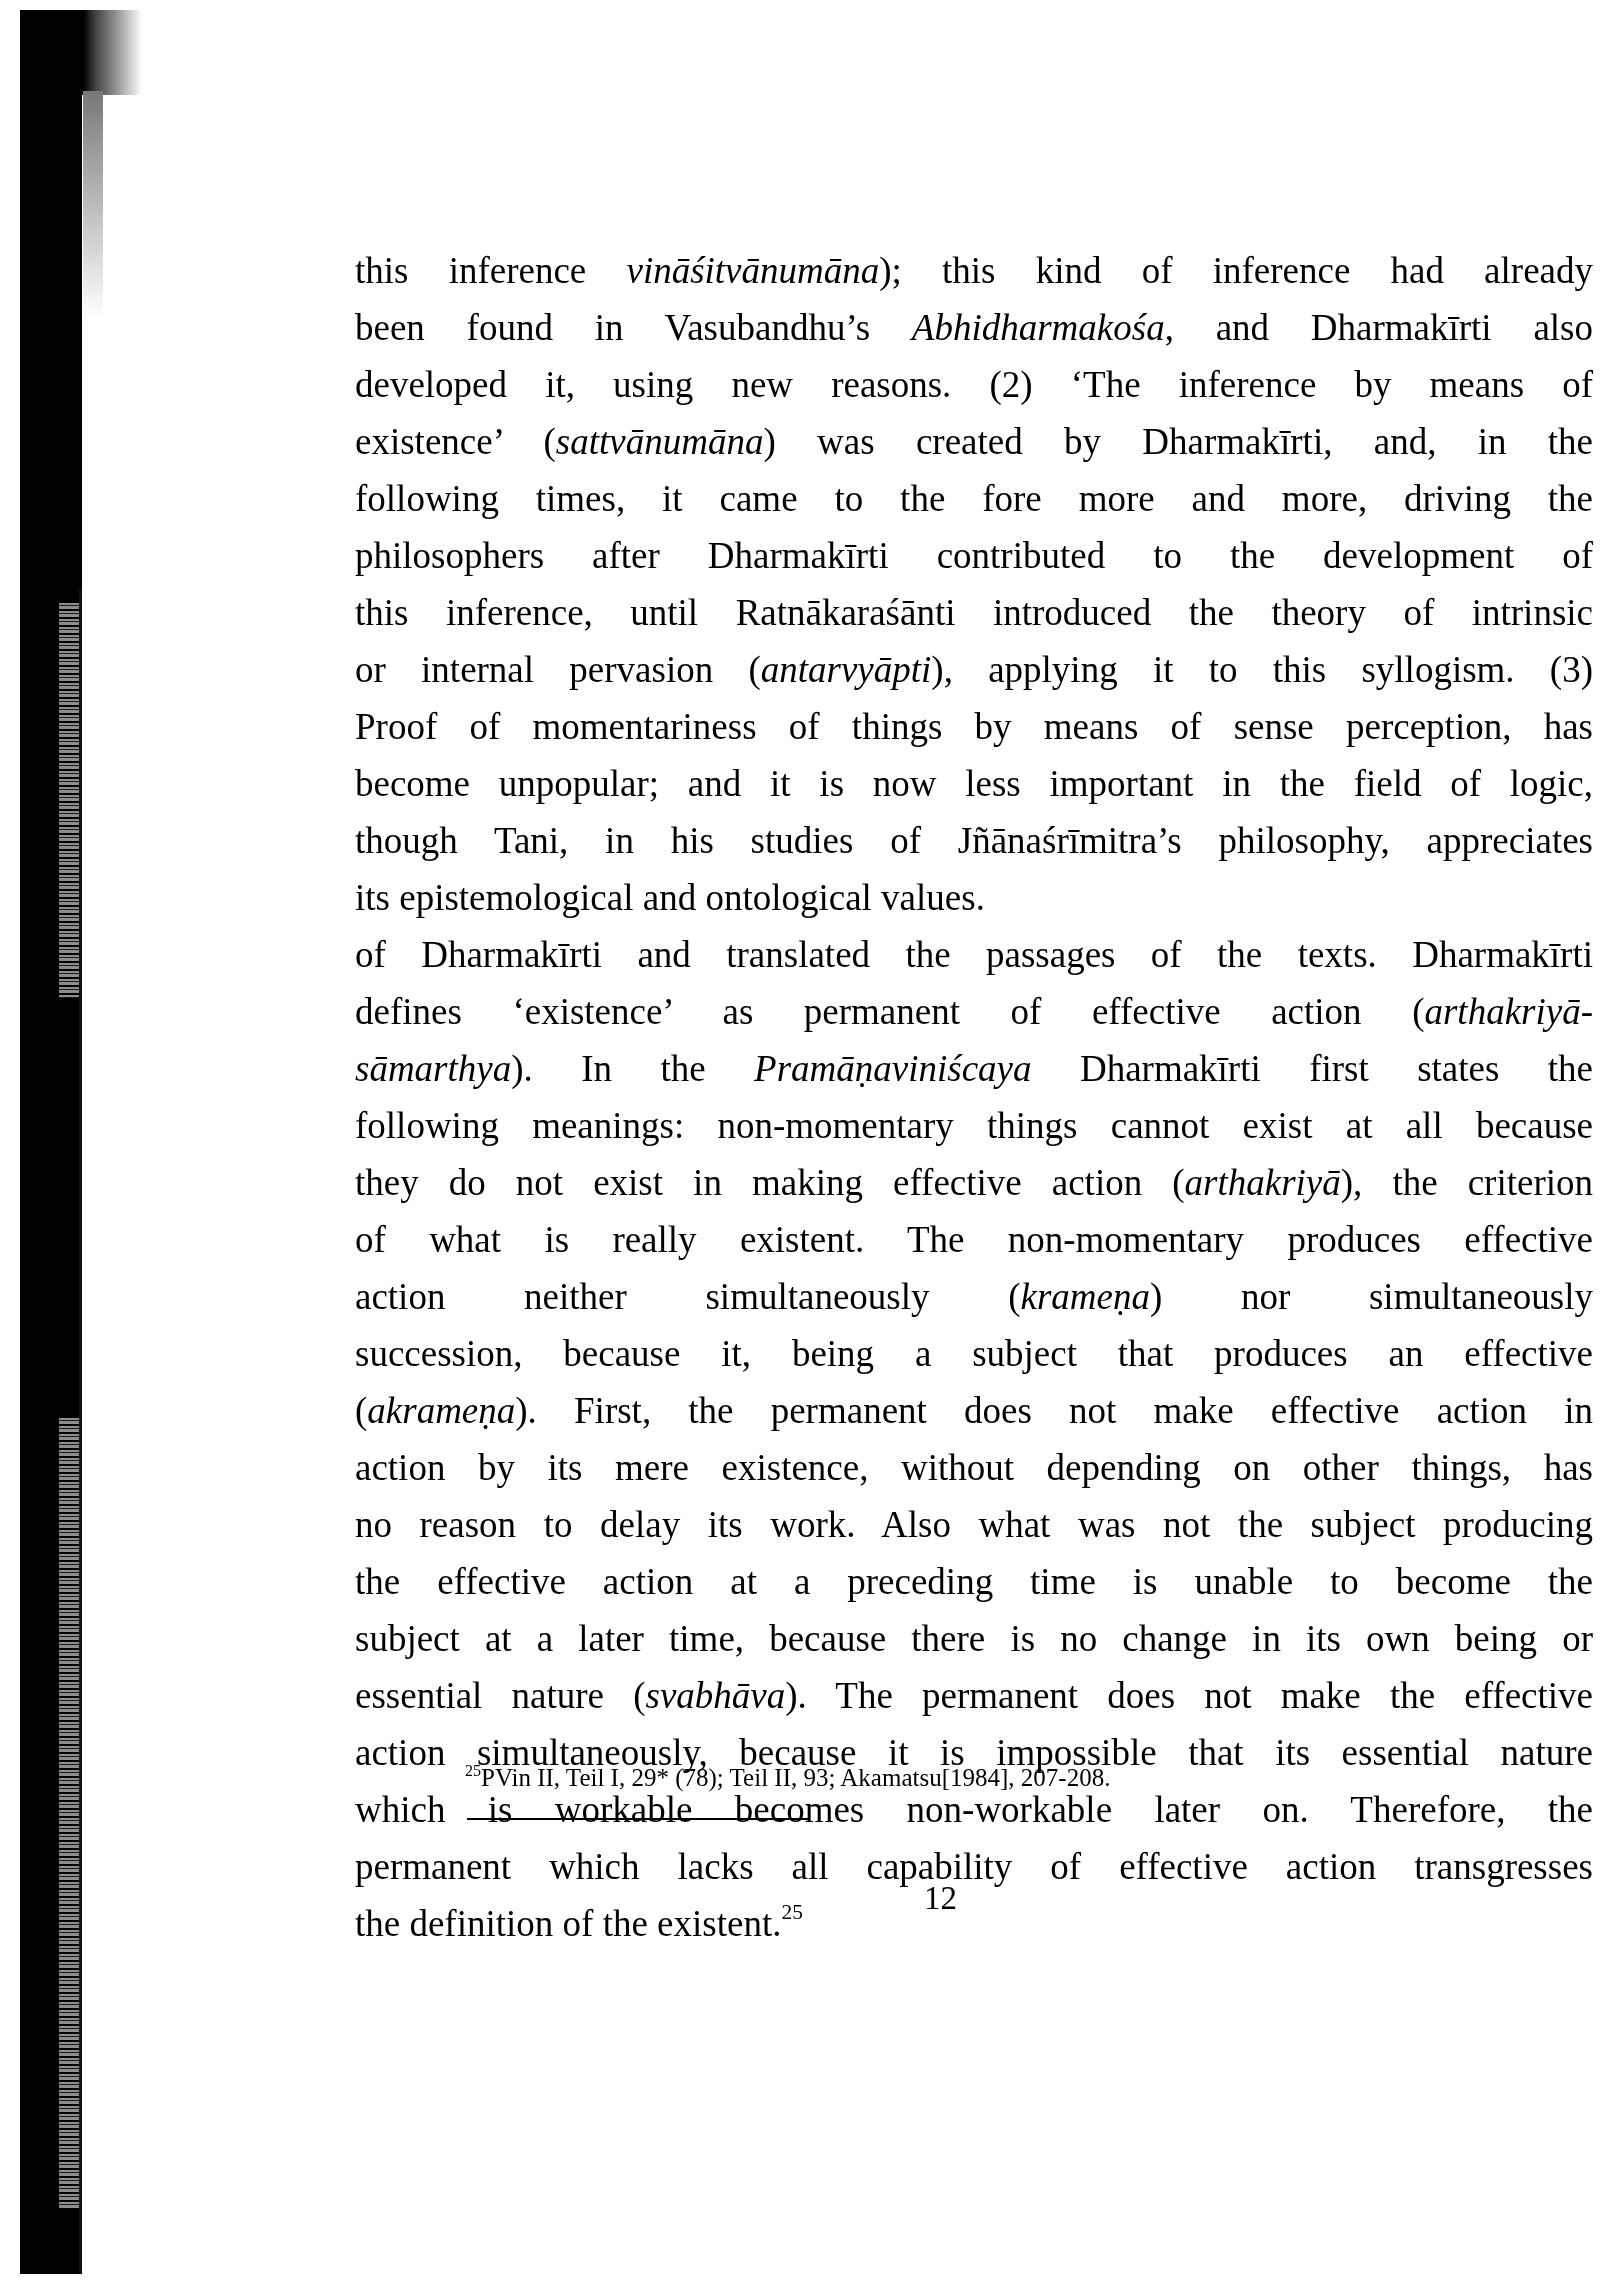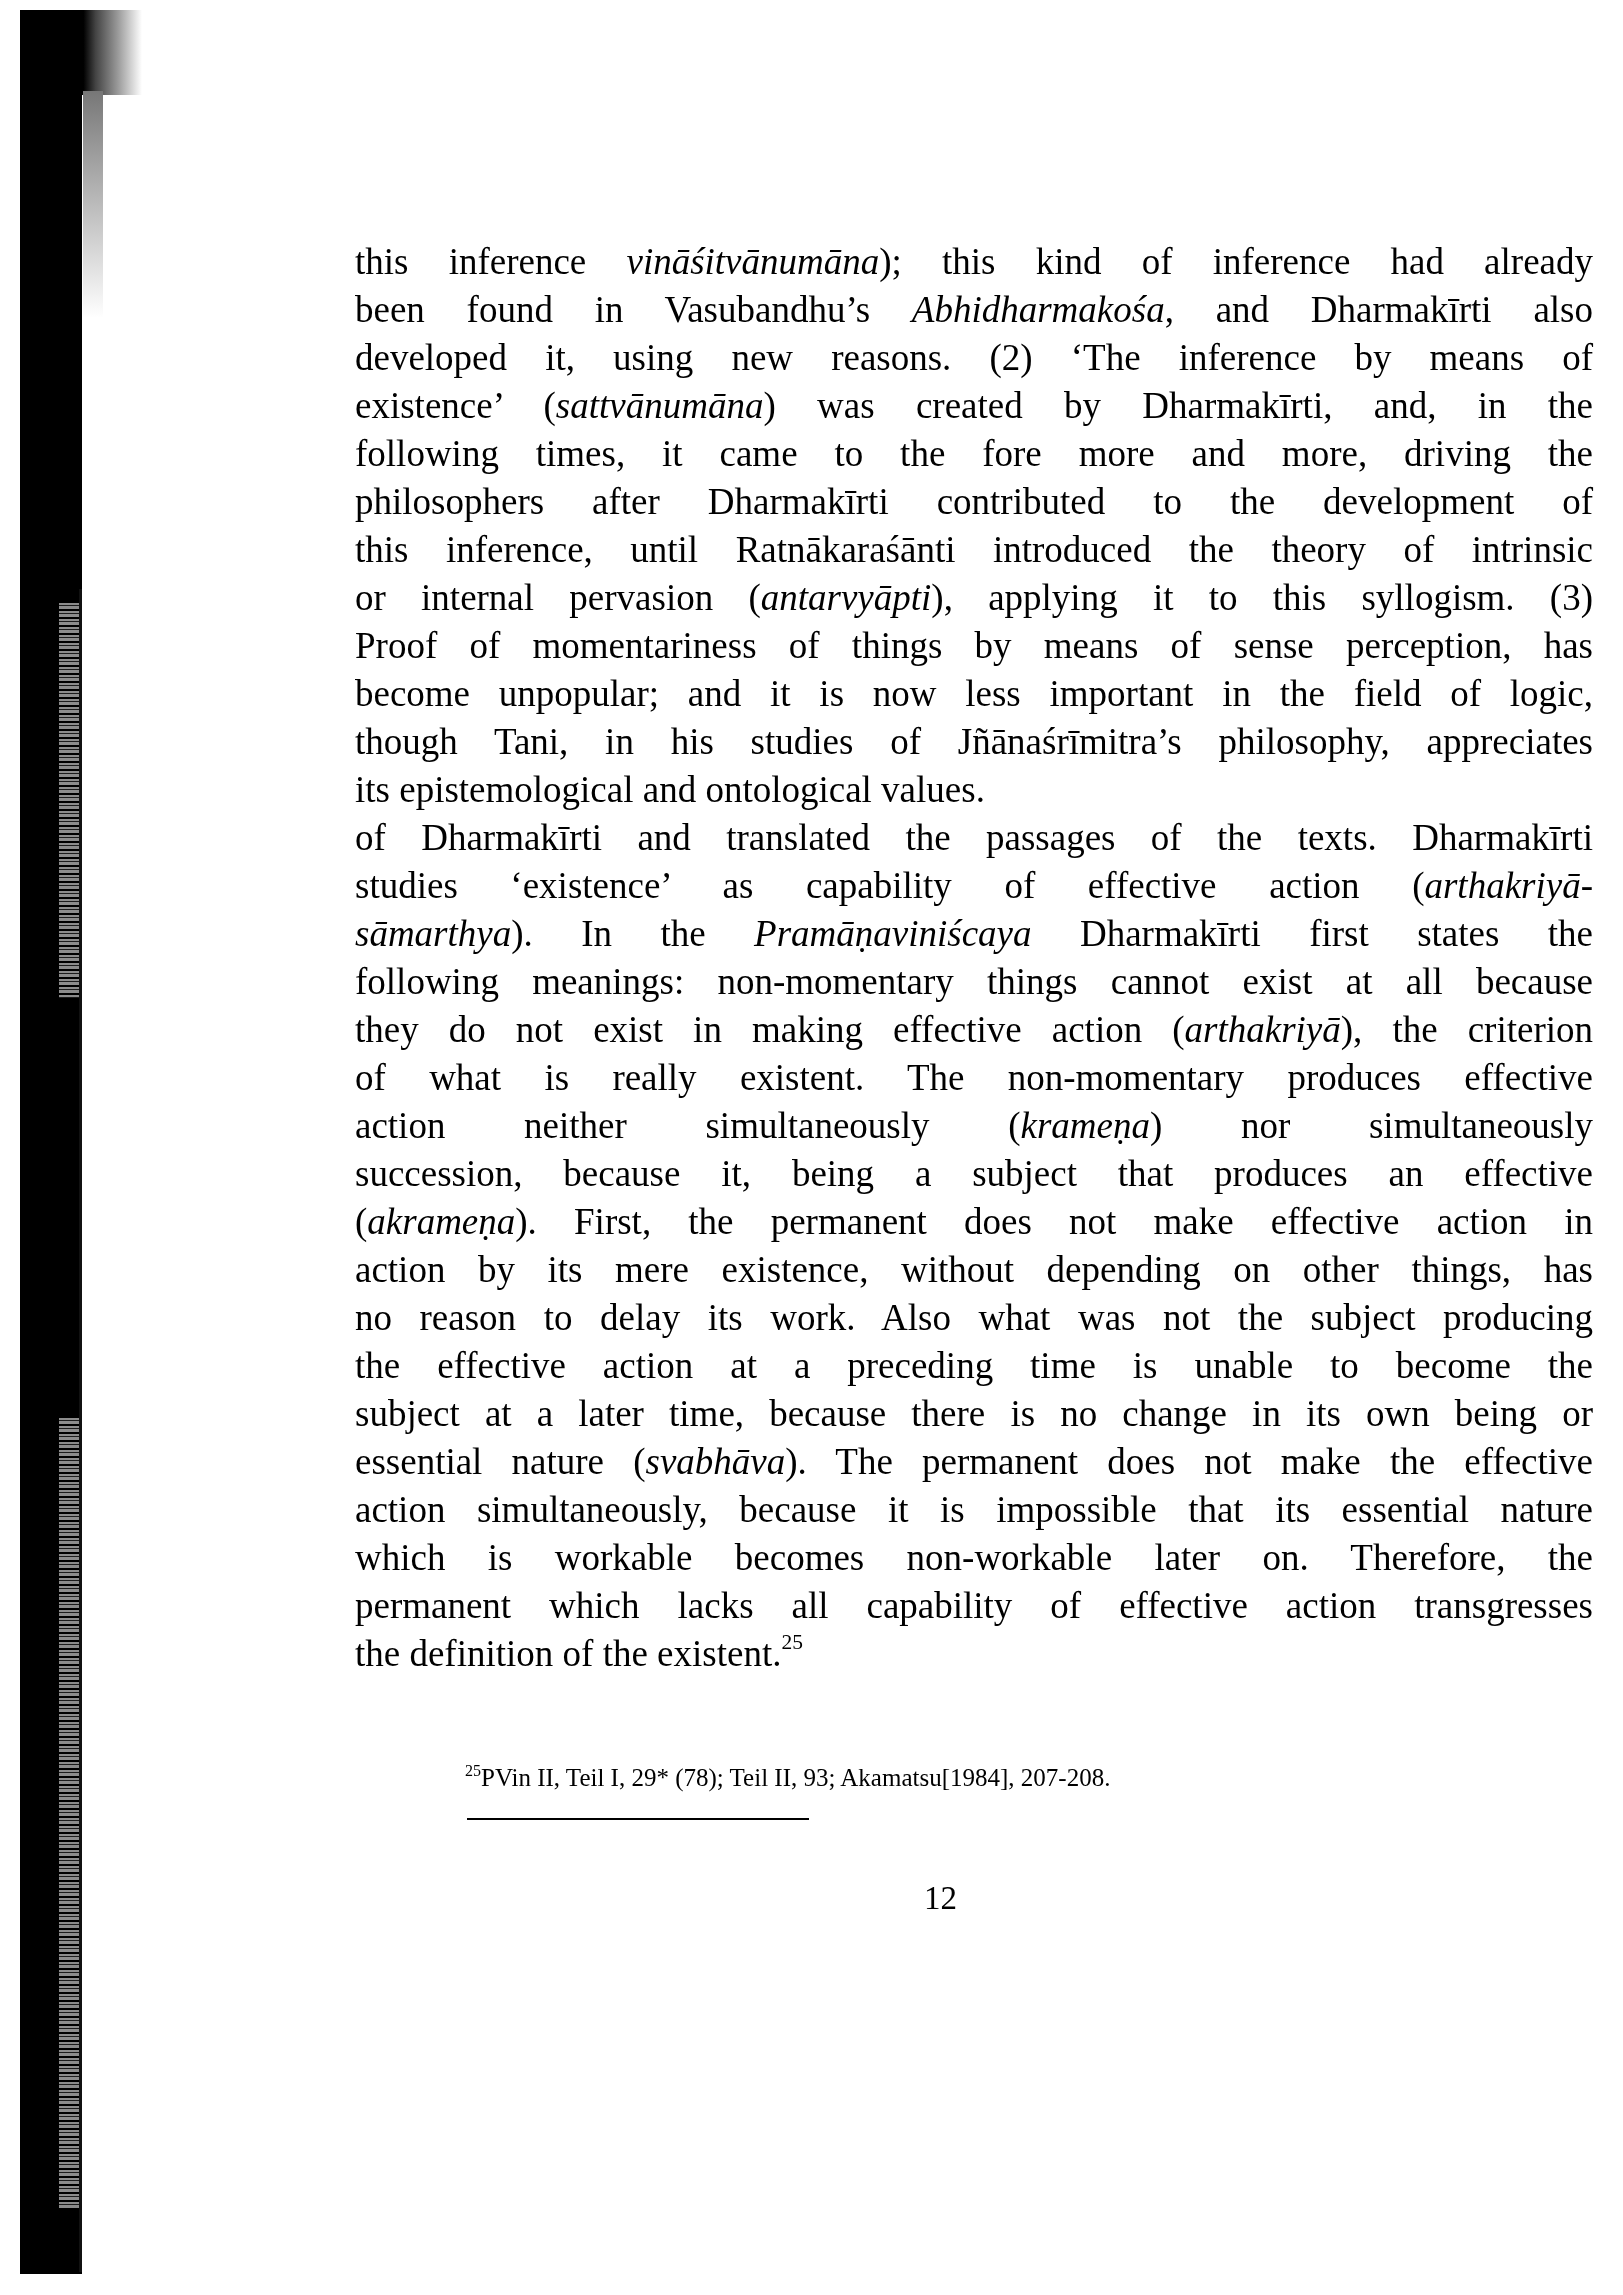--- a/index.html
+++ b/index.html
@@ -5,21 +5,21 @@
   html, body { margin: 0; padding: 0; background: #ffffff; }
   body { width: 1624px; height: 2295px; position: relative; overflow: hidden; font-family: "Liberation Serif", "DejaVu Serif", serif; color: #000; }
   .scan-shadow { position: absolute; left: 20.4px; top: 11.3px; width: 62px; height: 2263px; background: #000; }
   .scan-shadow-top { position: absolute; left: 20.4px; top: 10.2px; width: 122px; height: 85px;
     background: linear-gradient(90deg, #000 0%, #000 52%, #444 62%, #999 80%, rgba(255,255,255,0) 100%); }
   .scan-shadow-top2 { position: absolute; left: 83px; top: 91px; width: 20px; height: 227px;
     background: linear-gradient(180deg, #777 0%, #bbb 50%, rgba(255,255,255,0) 100%); }
   .scan-speckle { position: absolute; left: 59px; width: 23px; background: repeating-linear-gradient(180deg, #000 0 1.7px, #fff 1.7px 4px, #333 4px 5.1px, #fff 5.1px 8px); opacity: 0.55; }
   .scan-edge { position: absolute; left: 79px; width: 3.4px; background: #111; }
   .body-text { position: absolute; left: 355px; top: 238px; width: 1238px; font-size: 37px; line-height: 48px; }
-  .line { display: block; white-space: nowrap; height: 48px; text-align: justify; text-align-last: justify; }
+  .line { display: block; white-space: nowrap; height: 48px; text-align: justify; text-align-last: justify; margin-top: 9px; }
   .line.last { text-align-last: left; }
   .line.indent { padding-left: 84px; }
   .line i { font-style: italic; }
   .fn-ref { font-size: 21.5px; vertical-align: 17px; line-height: 0; }
   .footnote-rule { position: absolute; left: 467px; top: 1818px; width: 342px; height: 1.7px; background: #000; }
   .footnote { position: absolute; left: 465px; top: 1762px; font-size: 25px; line-height: 32px; white-space: nowrap; }
   .footnote .fn-num { font-size: 16px; vertical-align: 10.2px; line-height: 0; }
   .page-number { position: absolute; left: 884px; width: 113px; top: 1882px; text-align: center; font-size: 33px; line-height: 32px; }
 </style>
 </head>
@@ -44,21 +44,21 @@
       <span class="line"><span>philosophers after Dharmakīrti contributed to the development of</span></span>
       <span class="line"><span>this inference, until Ratnākaraśānti introduced the theory of intrinsic</span></span>
       <span class="line"><span>or internal pervasion (</span><i>antarvyāpti</i><span>), applying it to this syllogism.  (3)</span></span>
       <span class="line"><span>Proof of momentariness of things by means of sense perception, has</span></span>
       <span class="line"><span>become unpopular; and it is now less important in the field of logic,</span></span>
       <span class="line"><span>though Tani, in his studies of Jñānaśrīmitra’s philosophy, appreciates</span></span>
       <span class="line last"><span>its epistemological and ontological values.</span></span>
     </div>
     <div>
       <span class="line"><span>of Dharmakīrti and translated the passages of the texts.  Dharmakīrti</span></span>
-      <span class="line"><span>studies ‘existence’ as capability of effective action (</span><i>arthakriyā-</i></span>
+      <span class="line"><span>defines ‘existence’ as permanent of effective action (</span><i>arthakriyā-</i></span>
       <span class="line"><i>sāmarthya</i><span>).  In the </span><i>Pramāṇaviniścaya</i><span> Dharmakīrti first states the</span></span>
       <span class="line"><span>following meanings: non-momentary things cannot exist at all because</span></span>
       <span class="line"><span>they do not exist in making effective action (</span><i>arthakriyā</i><span>), the criterion</span></span>
       <span class="line"><span>of what is really existent.  The non-momentary produces effective</span></span>
       <span class="line"><span>action neither simultaneously (</span><i>krameṇa</i><span>) nor simultaneously</span></span>
       <span class="line"><span>succession, because it, being a subject that produces an effective</span></span>
       <span class="line"><span>(</span><i>akrameṇa</i><span>).  First, the permanent does not make effective action in</span></span>
       <span class="line"><span>action by its mere existence, without depending on other things, has</span></span>
       <span class="line"><span>no reason to delay its work.  Also what was not the subject producing</span></span>
       <span class="line"><span>the effective action at a preceding time is unable to become the</span></span>

